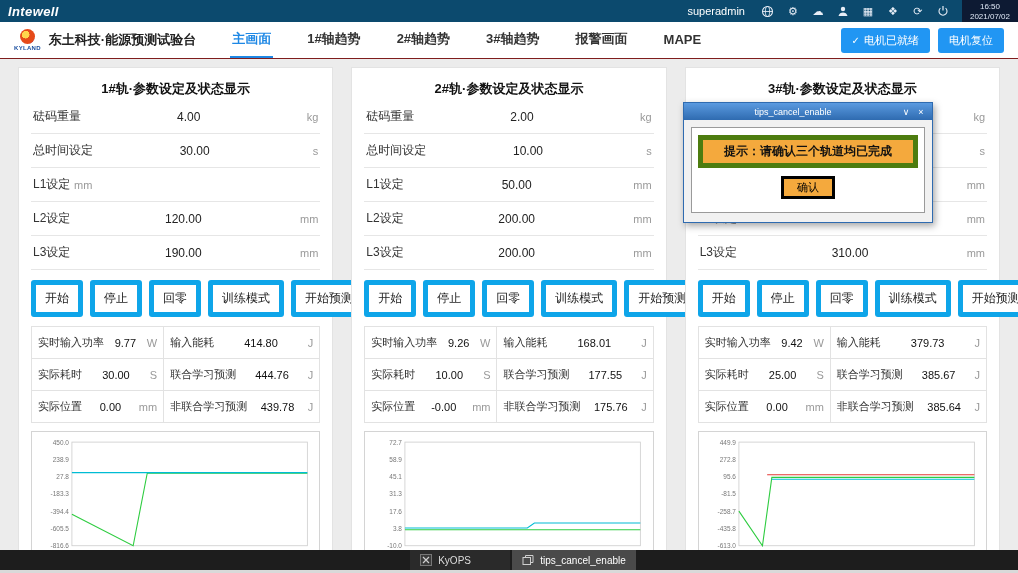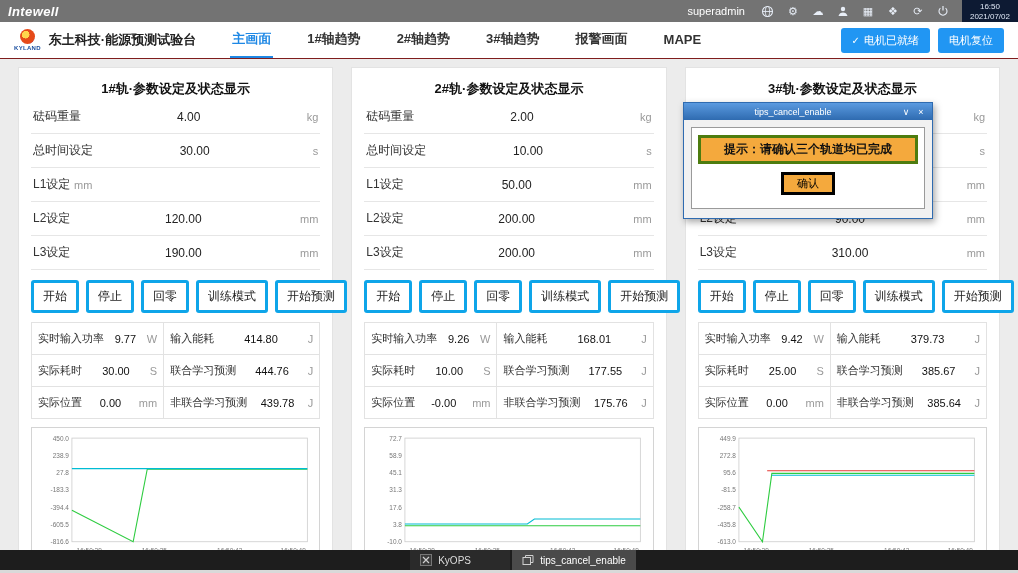--- a/index.html
+++ b/index.html
@@ -1,21 +1,21 @@
 <!DOCTYPE html>
 <html><head>
 <meta charset="utf-8">
 <title>HMI</title>
 <style>
   html,body{margin:0;padding:0;}
   body{width:1018px;height:573px;overflow:hidden;background:#ececec;
        font-family:"Liberation Sans",sans-serif;position:relative;-webkit-font-smoothing:antialiased;}
 
   
-  .topbar{height:22px;background:#737373;display:flex;align-items:center;padding-left:8px;color:#fff;}
+  .topbar{height:22px;background:#0c4a6e;display:flex;align-items:center;padding-left:8px;color:#fff;}
   .brand{font-style:italic;font-weight:bold;font-size:13px;letter-spacing:.4px;}
   .topbar-spacer{flex:1;}
   .username{font-size:11px;margin-right:16px;}
   .tb-icons{display:flex;gap:11px;align-items:center;margin-right:12px;}
   .tb-icon{width:14px;height:14px;font-size:11px;line-height:14px;text-align:center;color:#e8eef7;cursor:pointer;display:inline-flex;align-items:center;justify-content:center;}
   .tb-icon svg{display:block;}
   .clock{background:#0d1a33;height:22px;padding:2px 8px 0;font-size:8px;line-height:1.25;text-align:center;box-sizing:border-box;color:#dfe7f5;}
 
   
   .navbar{height:36px;background:#fff;display:flex;align-items:center;padding:0 14px;border-bottom:1px solid #7f1d1d;}
@@ -35,21 +35,21 @@
   
   .content{display:grid;grid-template-columns:1fr 1fr 1fr;gap:18px;padding:8px 18px;height:492px;box-sizing:border-box;}
   .panel{background:#fff;border:1px solid #e3e3e3;padding:4px 12px 8px;display:flex;flex-direction:column;min-width:0;}
   .panel-title{text-align:center;font-weight:bold;font-size:13px;margin:8px 0 2px;color:#111;}
   .prow{display:flex;align-items:center;border-bottom:1px solid #e6e6e6;padding:8px 2px;font-size:12px;}
   .plabel{color:#333;white-space:nowrap;}
   .pvalue{flex:1;text-align:center;color:#222;}
   .punit{color:#999;font-size:11px;min-width:22px;text-align:right;}
 
   .btnrow{display:flex;gap:7px;margin:10px 0 9px;}
-  .pbtn{background:#fff;border:3px solid #0ea5e9;border-radius:3px;font-size:12px;padding:5px 9px;cursor:pointer;color:#222;white-space:nowrap;}
+  .pbtn{background:#fff;border:5px solid #0ea5e9;border-radius:3px;font-size:12px;padding:5px 9px;cursor:pointer;color:#222;white-space:nowrap;}
 
   .status{border:1px solid #e2e2e2;border-bottom:none;margin-bottom:8px;}
   .srow{display:grid;grid-template-columns:46% 54%;border-bottom:1px solid #e2e2e2;}
   .scell{display:flex;align-items:center;gap:4px;padding:8px 6px;font-size:11px;border-right:1px solid #e2e2e2;min-width:0;}
   .scell.right{border-right:none;}
   .slabel{color:#333;white-space:nowrap;}
   .svalue{flex:1;text-align:center;color:#111;}
   .sunit{color:#999;}
 
   .chartbox{border:1px solid #d4d4d4;padding:4px;margin-top:auto;}
@@ -57,21 +57,21 @@
 
   
   .dialog{position:absolute;left:683px;top:102px;width:248px;background:#f1f1f1;border:1px solid #2f6bb0;
           box-shadow:2px 3px 7px rgba(0,0,0,.35);z-index:50;}
   .dialog-titlebar{height:17px;background:linear-gradient(#5a9ae0,#2f6bb0);color:#fff;font-size:9px;
           display:flex;align-items:center;padding:0 5px;cursor:move;}
   .dialog-title{flex:1;text-align:center;}
   .dlg-ctl{width:12px;height:12px;line-height:12px;text-align:center;font-size:9px;color:#fff;cursor:pointer;margin-left:3px;}
   .dialog-body{padding:7px 7px 9px;}
   .dialog-inner{background:#fff;border:1px solid #9a9a9a;padding:7px 6px 13px;}
-  .dialog-msg{background:#f4a93d;border:3px solid #4d7c0f;color:#111;font-weight:bold;font-size:12px;
+  .dialog-msg{background:#f4a93d;border:5px solid #4d7c0f;color:#111;font-weight:bold;font-size:12px;
           text-align:center;padding:3px 2px;}
   .dialog-confirm{display:block;margin:8px auto 0;background:#f4a93d;border:3px solid #000000;
           font-size:11px;padding:1px 13px;cursor:pointer;font-family:inherit;}
 
   
   .taskbar{position:absolute;left:0;right:0;bottom:3px;height:20px;background:#1d1d1d;
           display:flex;align-items:center;justify-content:center;gap:2px;padding-left:28px;}
   .task{display:flex;align-items:center;gap:6px;height:20px;padding:0 10px;min-width:100px;
           background:#2a2a2a;color:#ddd;font-size:10px;cursor:pointer;box-sizing:border-box;}
   .task.active{background:#4a4a4a;color:#fff;}

